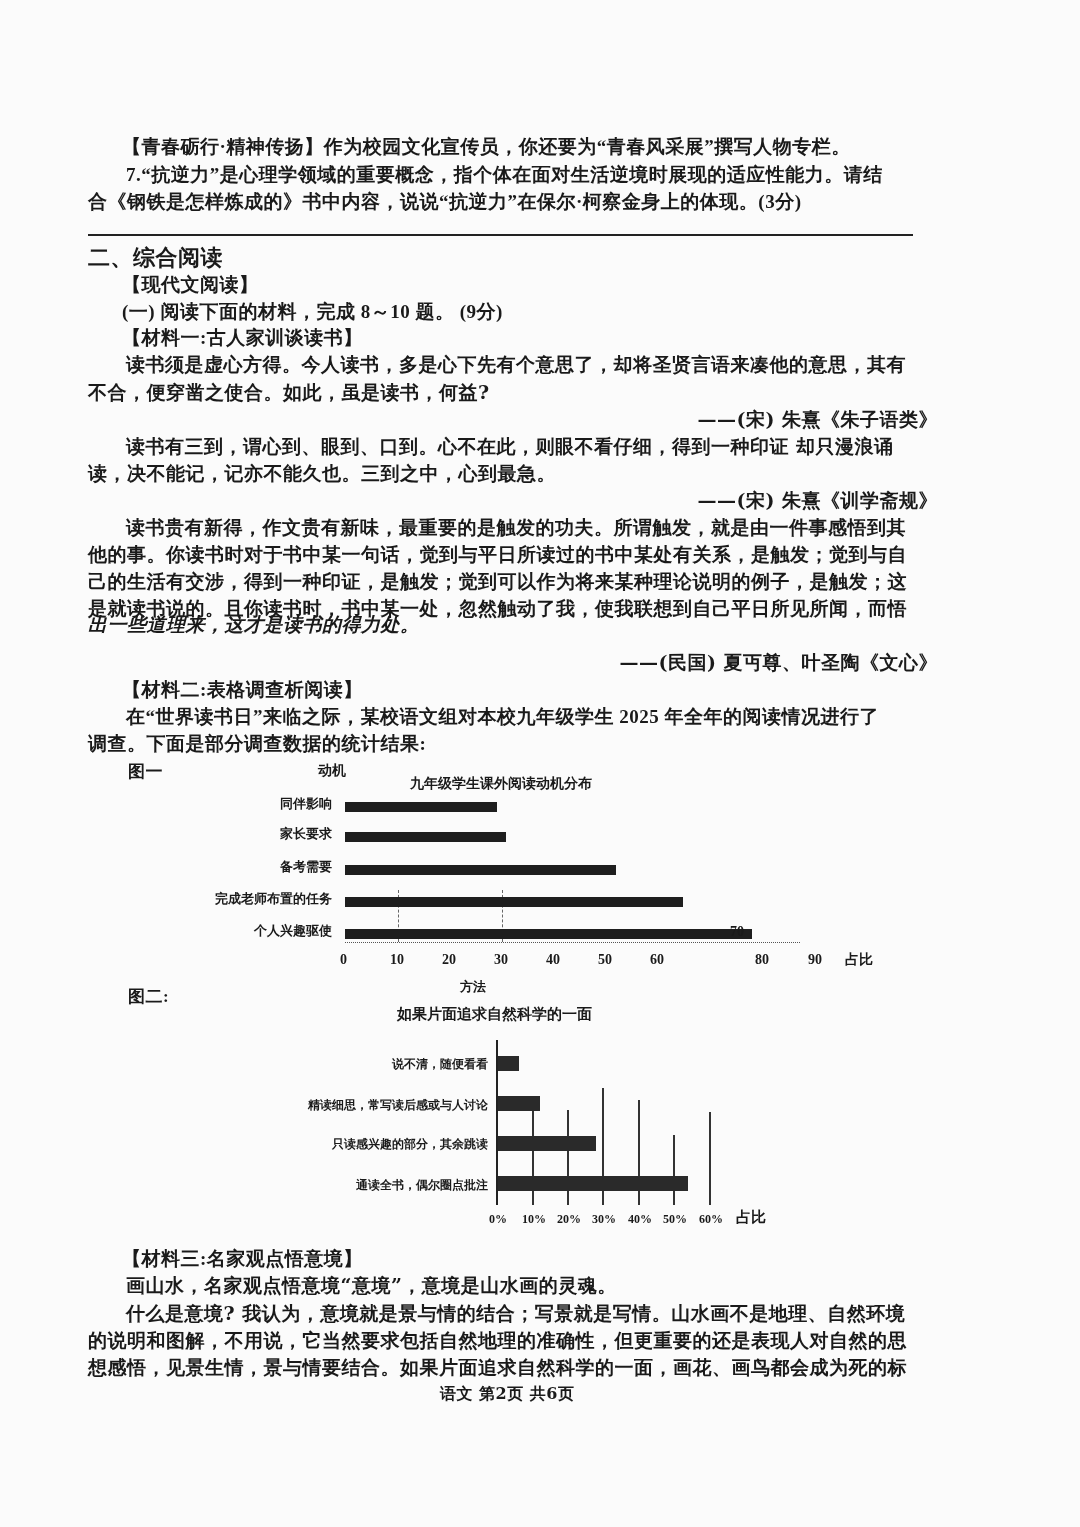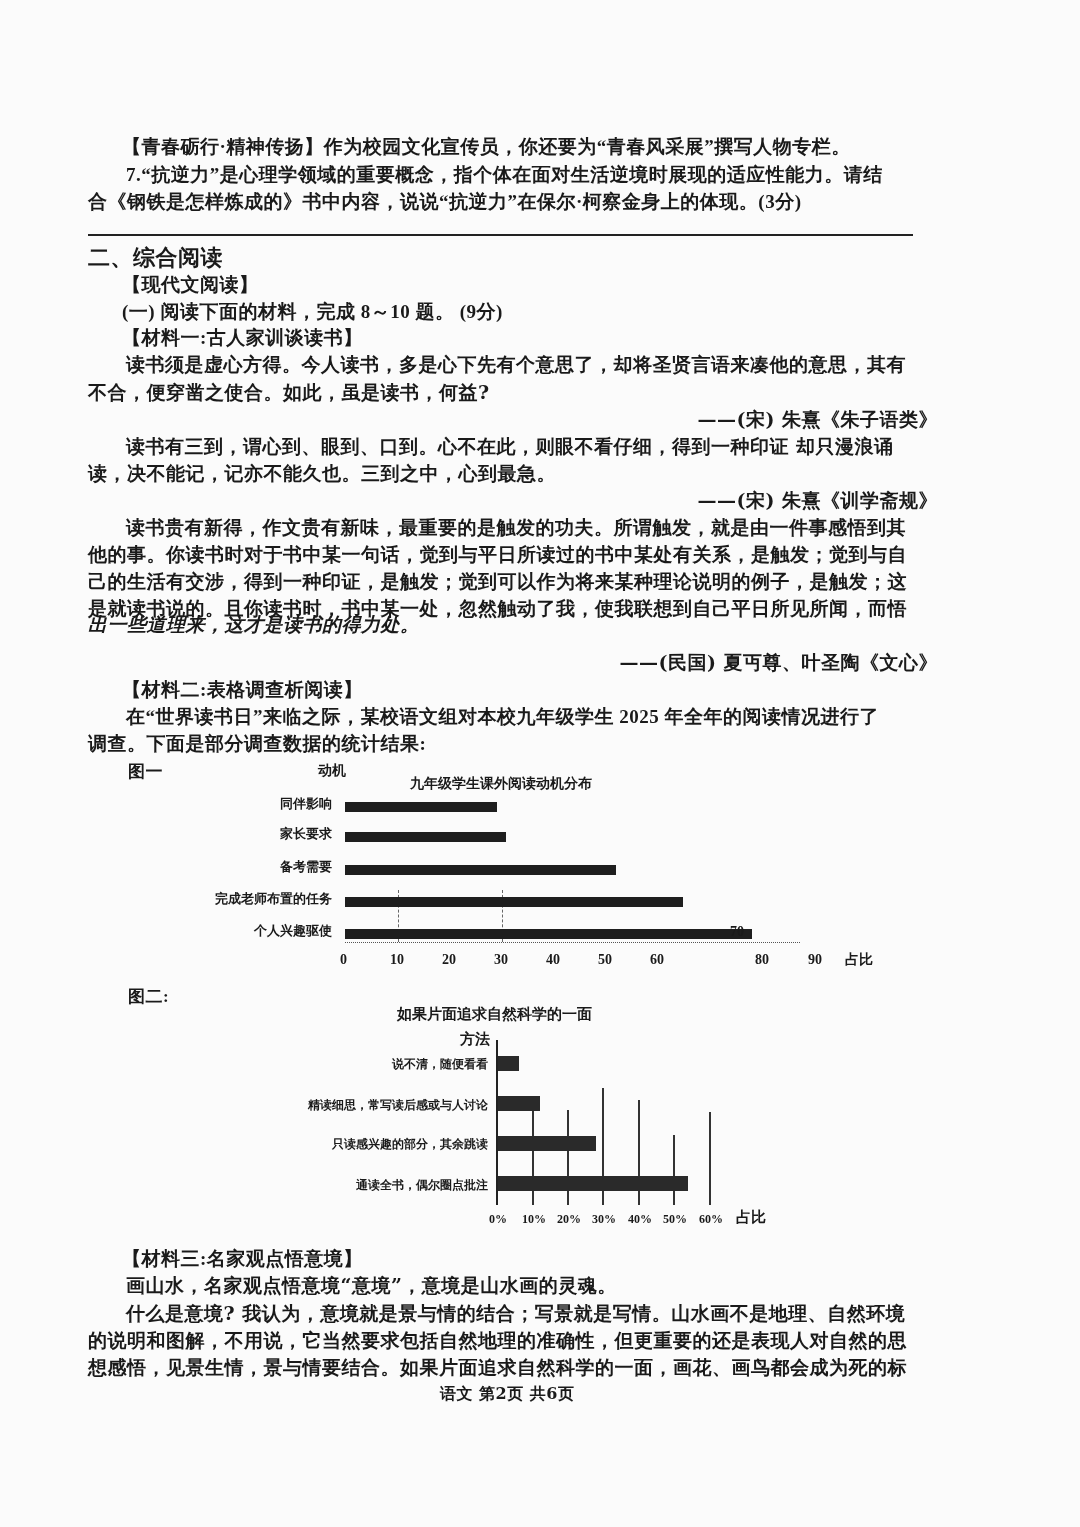--- a/index.html
+++ b/index.html
@@ -87,21 +87,21 @@
 <div class="tick1 sans" style="left:546px;top:952px;">40</div>
 <div class="tick1 sans" style="left:598px;top:952px;">50</div>
 <div class="tick1 sans" style="left:650px;top:952px;">60</div>
 <div class="tick1 sans" style="left:702px;top:924px;margin-left:28px;">70</div>
 <div class="tick1 sans" style="left:755px;top:952px;">80</div>
 <div class="tick1 sans" style="left:808px;top:952px;">90</div>
 <div class="tick1 sans" style="left:845px;top:951px;">占比</div>
 
 <div class="line sans" style="left:128px;top:985px;font-size:17px;">图二:</div>
 <div class="abs sans c1-title" style="left:397px;top:1005px;font-size:15px;">如果片面追求自然科学的一面</div>
-<div class="abs sans c1-title" style="left:460px;top:1030px;font-size:15px;">方法</div>
+<div class="abs sans c1-title" style="left:460px;top:978px;font-size:13px;">方法</div>
 
 <div class="abs" style="left:496px;top:1040px;width:2px;height:165px;background:#222;"></div>
 
 <div class="vline2" style="left:532px;top:1110px;height:95px;"></div>
 <div class="vline2" style="left:567px;top:1110px;height:95px;"></div>
 <div class="vline2" style="left:602px;top:1088px;height:117px;"></div>
 <div class="vline2" style="left:638px;top:1100px;height:105px;"></div>
 <div class="vline2" style="left:673px;top:1135px;height:70px;"></div>
 <div class="vline2" style="left:709px;top:1112px;height:93px;"></div>
 

